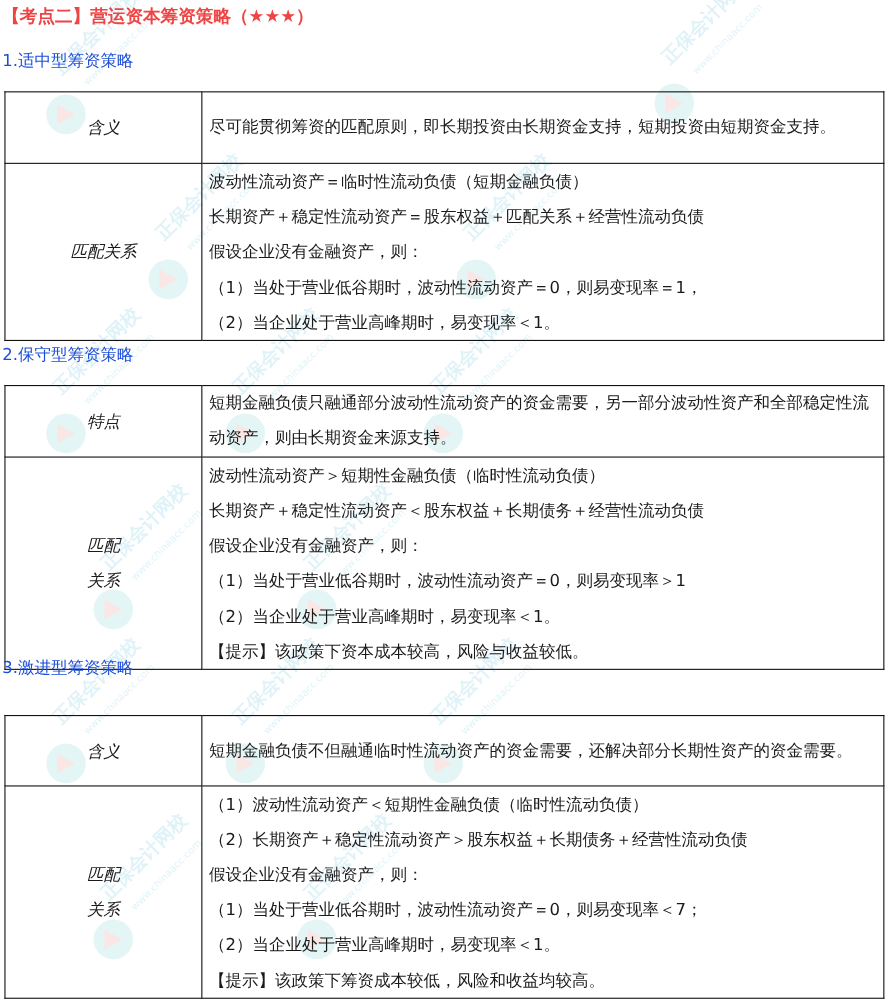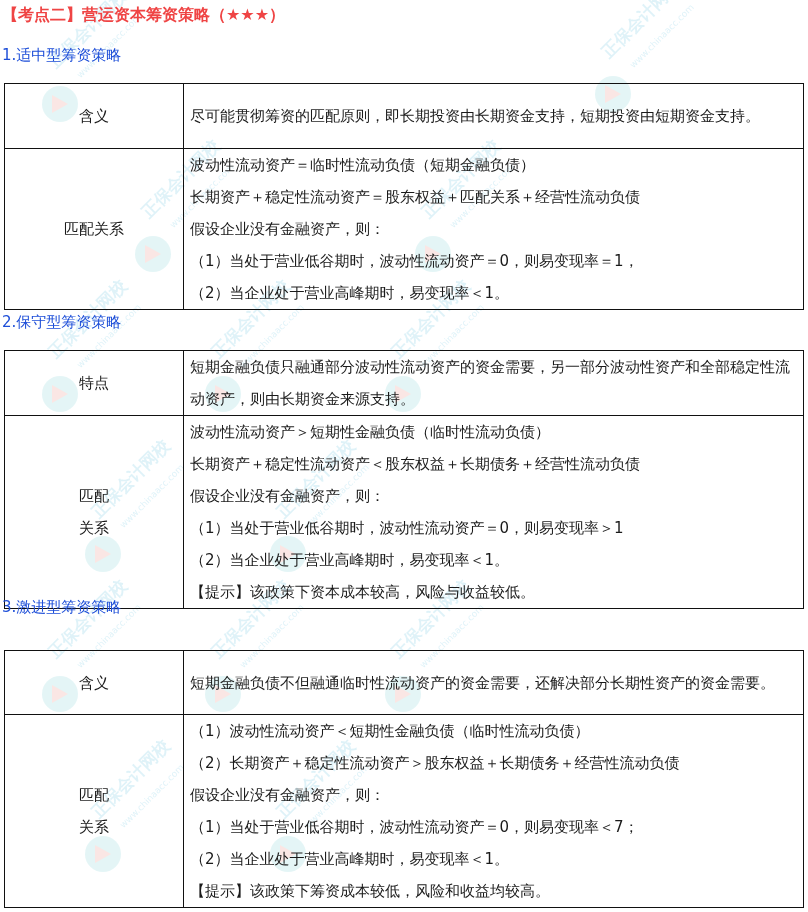--- a/index.html
+++ b/index.html
@@ -27,21 +27,21 @@
     vertical-align: middle;
   }
   table.policy td.label {
     width: 178px; text-align: center; padding: 0;
   }
   table.policy td.content {
     padding: 0 6px 0 6px; text-align: left;
   }
   .line { display: block; height: 32px; line-height: 32px; white-space: nowrap; }
   .wrap-line { display: block; line-height: 32px; font-family: Liberation Serif, serif; }
-  .label-text { display: block; line-height: 32px; }
+  .label-text { display: block; line-height: 32px; font-style: italic; }
 
   
   .wm {
     position: absolute; pointer-events: none; opacity: 0.28;
   }
   .wm .logo {
     position: absolute; left: 0; top: 36px; width: 36px; height: 36px; border-radius: 50%;
     background: #9fdde0;
   }
   .wm .logo::after {

